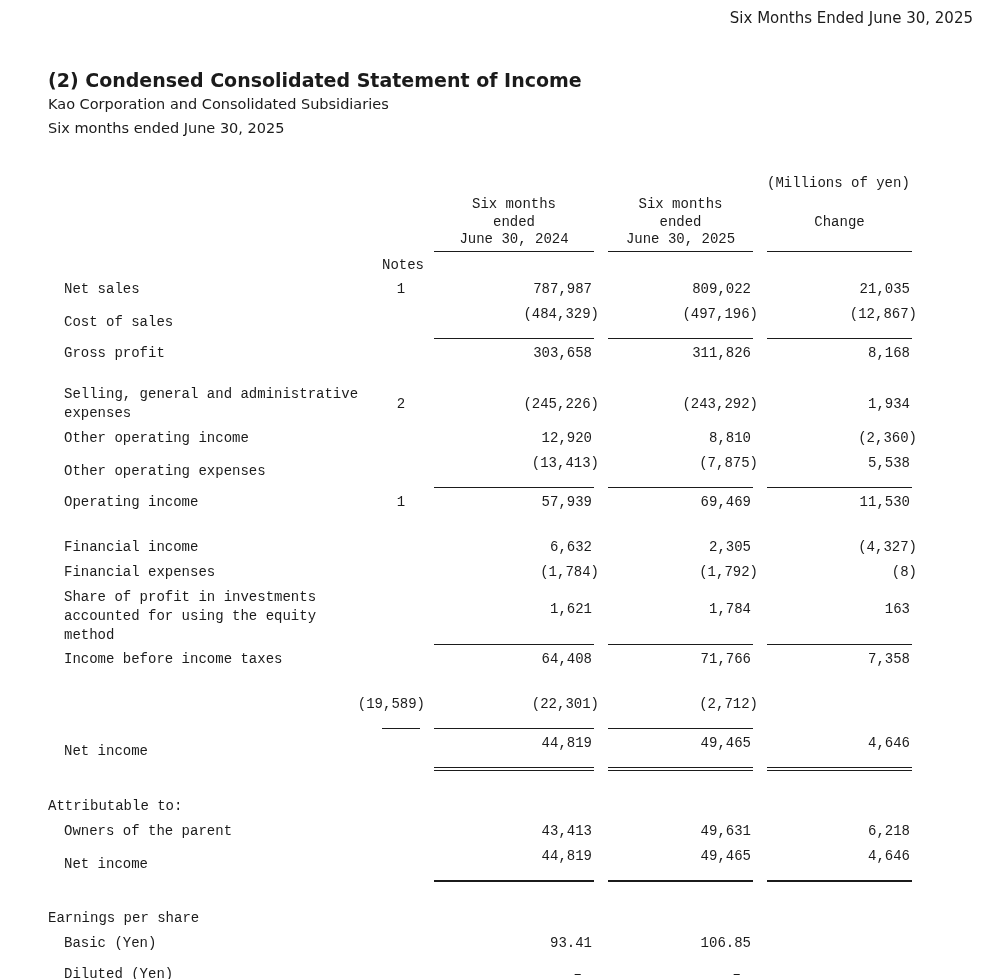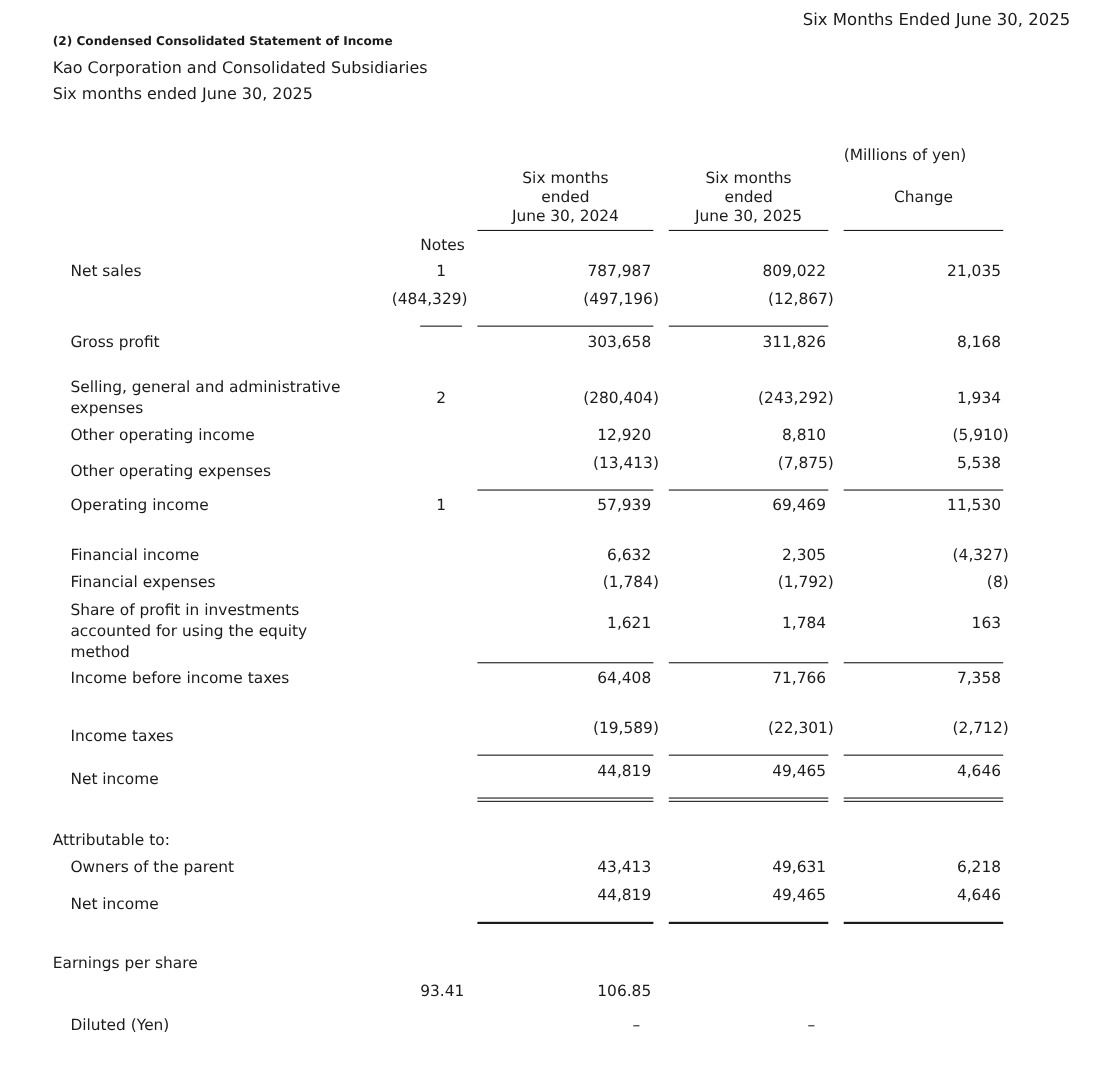--- a/index.html
+++ b/index.html
@@ -5,30 +5,31 @@
   html, body { margin: 0; padding: 0; background: #ffffff; }
   body {
     width: 1000px; height: 979px; overflow: hidden;
     color: #1b1b1b;
     font-family: "DejaVu Sans", sans-serif;
     font-size: 14px; line-height: 19px;
   }
   .page { box-sizing: border-box; width: 1000px; height: 979px; padding: 8px 88px 0 48px; }
 
   .right-head { text-align: right; margin-right: -61px; font-size: 15px; line-height: 20px; }
-  .title { font-weight: bold; font-size: 11px; line-height: 20px; }
+  .title { margin-top: 42px; font-weight: bold; font-size: 19px; line-height: 20px; }
   .subline { margin-top: 4px; font-size: 14.5px; line-height: 20px; }
 
   .table { margin-top: 36px; }
   .row {
     display: grid;
     grid-template-columns: 320px 38px 160px 145px 145px;
     column-gap: 14px;
     align-items: center;
     margin-bottom: 6px;
+    font-family: Liberation Mono, monospace;
   }
   .cell { min-height: 19px; }
   .label { white-space: pre-line; }
   .indent { padding-left: 16px; }
   .section .label { grid-column: 1 / -1; }
   .notes { text-align: center; white-space: nowrap; }
   .notes-h { text-align: center; white-space: nowrap; }
   .num { text-align: right; padding-right: 2px; }
   .val.paren { margin-right: -7px; }
   .val.dash { margin-right: 10px; }
@@ -101,20 +102,21 @@
 
     <div id="rows">
         <div class="row item">
           <div class="cell label indent"><span class="val">Net sales</span></div>
           <div class="cell notes"><span class="val">1</span></div>
           <div class="cell v num"><span class="val">787,987</span></div>
           <div class="cell v num"><span class="val">809,022</span></div>
           <div class="cell v num"><span class="val">21,035</span></div>
         </div>
         <div class="row item ruled rule-single">
+          <div class="cell label indent"><span class="val">Cost of sales</span></div>
           <div class="cell notes"></div>
           <div class="cell v num">
             <span class="val paren">(484,329)</span>
           </div>
           <div class="cell v num">
             <span class="val paren">(497,196)</span>
           </div>
           <div class="cell v num">
             <span class="val paren">(12,867)</span>
           </div>
@@ -124,30 +126,30 @@
           <div class="cell notes"></div>
           <div class="cell v num"><span class="val">303,658</span></div>
           <div class="cell v num"><span class="val">311,826</span></div>
           <div class="cell v num"><span class="val">8,168</span></div>
         </div>
         <div class="spacer" style="height: 16px;"></div>
         <div class="row item">
           <div class="cell label indent"><span class="val">Selling, general and administrative
 expenses</span></div>
           <div class="cell notes"><span class="val">2</span></div>
-          <div class="cell v num"><span class="val paren">(280,404)</span></div>
+          <div class="cell v num"><span class="val paren">(245,226)</span></div>
           <div class="cell v num"><span class="val paren">(243,292)</span></div>
           <div class="cell v num"><span class="val">1,934</span></div>
         </div>
         <div class="row item">
           <div class="cell label indent"><span class="val">Other operating income</span></div>
           <div class="cell notes"></div>
           <div class="cell v num"><span class="val">12,920</span></div>
           <div class="cell v num"><span class="val">8,810</span></div>
-          <div class="cell v num"><span class="val paren">(5,910)</span></div>
+          <div class="cell v num"><span class="val paren">(2,360)</span></div>
         </div>
         <div class="row item ruled rule-single">
           <div class="cell label indent"><span class="val">Other operating expenses</span></div>
           <div class="cell notes"></div>
           <div class="cell v num">
             <span class="val paren">(13,413)</span>
           </div>
           <div class="cell v num">
             <span class="val paren">(7,875)</span>
           </div>
@@ -194,21 +196,20 @@
         </div>
         <div class="row item">
           <div class="cell label indent"><span class="val">Income before income taxes</span></div>
           <div class="cell notes"></div>
           <div class="cell v num"><span class="val">64,408</span></div>
           <div class="cell v num"><span class="val">71,766</span></div>
           <div class="cell v num"><span class="val">7,358</span></div>
         </div>
         <div class="spacer" style="height: 20px;"></div>
         <div class="row item ruled rule-single">
-          <div class="cell label indent"><span class="val">Income taxes</span></div>
           <div class="cell notes"></div>
           <div class="cell v num">
             <span class="val paren">(19,589)</span>
           </div>
           <div class="cell v num">
             <span class="val paren">(22,301)</span>
           </div>
           <div class="cell v num">
             <span class="val paren">(2,712)</span>
           </div>
@@ -248,20 +249,21 @@
           </div>
           <div class="cell v num">
             <span class="val">4,646</span>
           </div>
         </div>
         <div class="spacer" style="height: 22px;"></div>
         <div class="row section">
           <div class="cell label"><span class="val">Earnings per share</span></div>
         </div>
         <div class="row item">
+          <div class="cell label indent"><span class="val paren">Basic (Yen)</span></div>
           <div class="cell notes"></div>
           <div class="cell v num"><span class="val">93.41</span></div>
           <div class="cell v num"><span class="val">106.85</span></div>
           <div class="cell v num"></div>
         </div>
         <div class="spacer" style="height: 6px;"></div>
         <div class="row item">
           <div class="cell label indent"><span class="val paren">Diluted (Yen)</span></div>
           <div class="cell notes"></div>
           <div class="cell v num"><span class="val dash">–</span></div>

